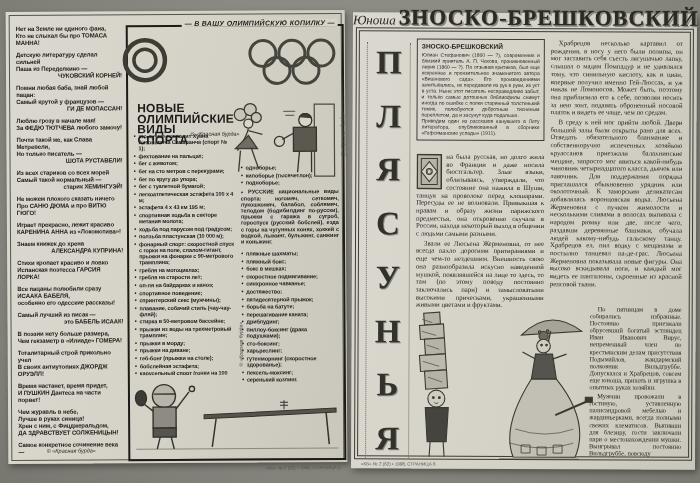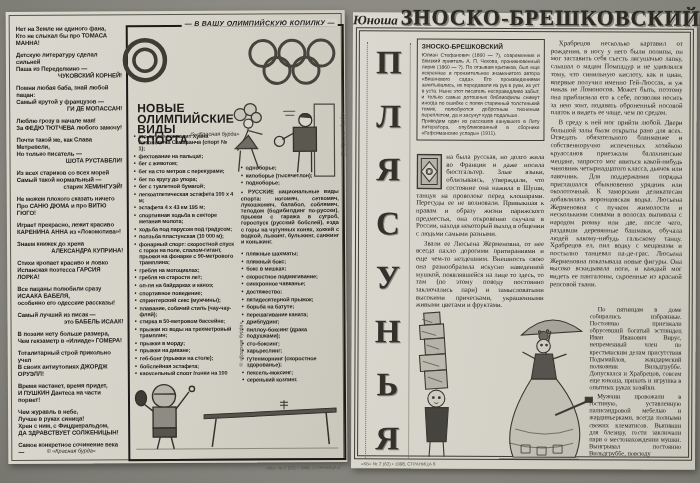--- a/index.html
+++ b/index.html
@@ -46,21 +46,21 @@
   #scol2bot{left:112px;top:224px;width:98px;}
   .vcredit{position:absolute;font-size:5px;font-style:italic;white-space:nowrap;
     transform:rotate(-90deg);transform-origin:left top;color:#44433c;}
   #vcred1{left:108px;top:340px;}
   #vcred2{left:211px;top:130px;}
   #cartoon2{position:absolute;left:4px;top:352px;}
   #lfooter{position:absolute;right:8px;bottom:3px;font-size:4.5px;color:#55544c;}
 
   
   #rheader{position:absolute;left:0;top:-8px;width:344px;text-align:center;white-space:nowrap;z-index:4;}
-  #rheader .hsmall{font-family:"Liberation Serif",serif;font-style:italic;font-weight:bold;
+  #rheader .hsmall{font-family:"Liberation Serif",serif;font-style:italic;font-weight:normal;
     font-size:13px;margin-right:3px;color:#26251f;}
   #rheader .hmain{font-family:"Liberation Serif",serif;font-weight:bold;font-size:22px;
     letter-spacing:1px;color:#2b2a24;text-shadow:1.5px 1.5px 0 #85847a,0 0 1px #161511;}
   #rframe{position:absolute;left:6px;top:18px;right:6px;bottom:12px;border:1px solid #3d3c35;
     outline:1px solid #3d3c35;outline-offset:2px;}
   #vtitle{position:absolute;left:14px;top:30px;width:42px;height:412px;display:flex;
     flex-direction:column;justify-content:space-between;align-items:center;
     border-left:1px dotted #6c6a60;border-right:1px dotted #6c6a60;padding:2px 0;}
   .vletter{font-family:"Liberation Serif",serif;font-weight:bold;font-size:33px;line-height:36px;
     color:#32312b;text-shadow:1px 1px 0 #8d8c81;}

